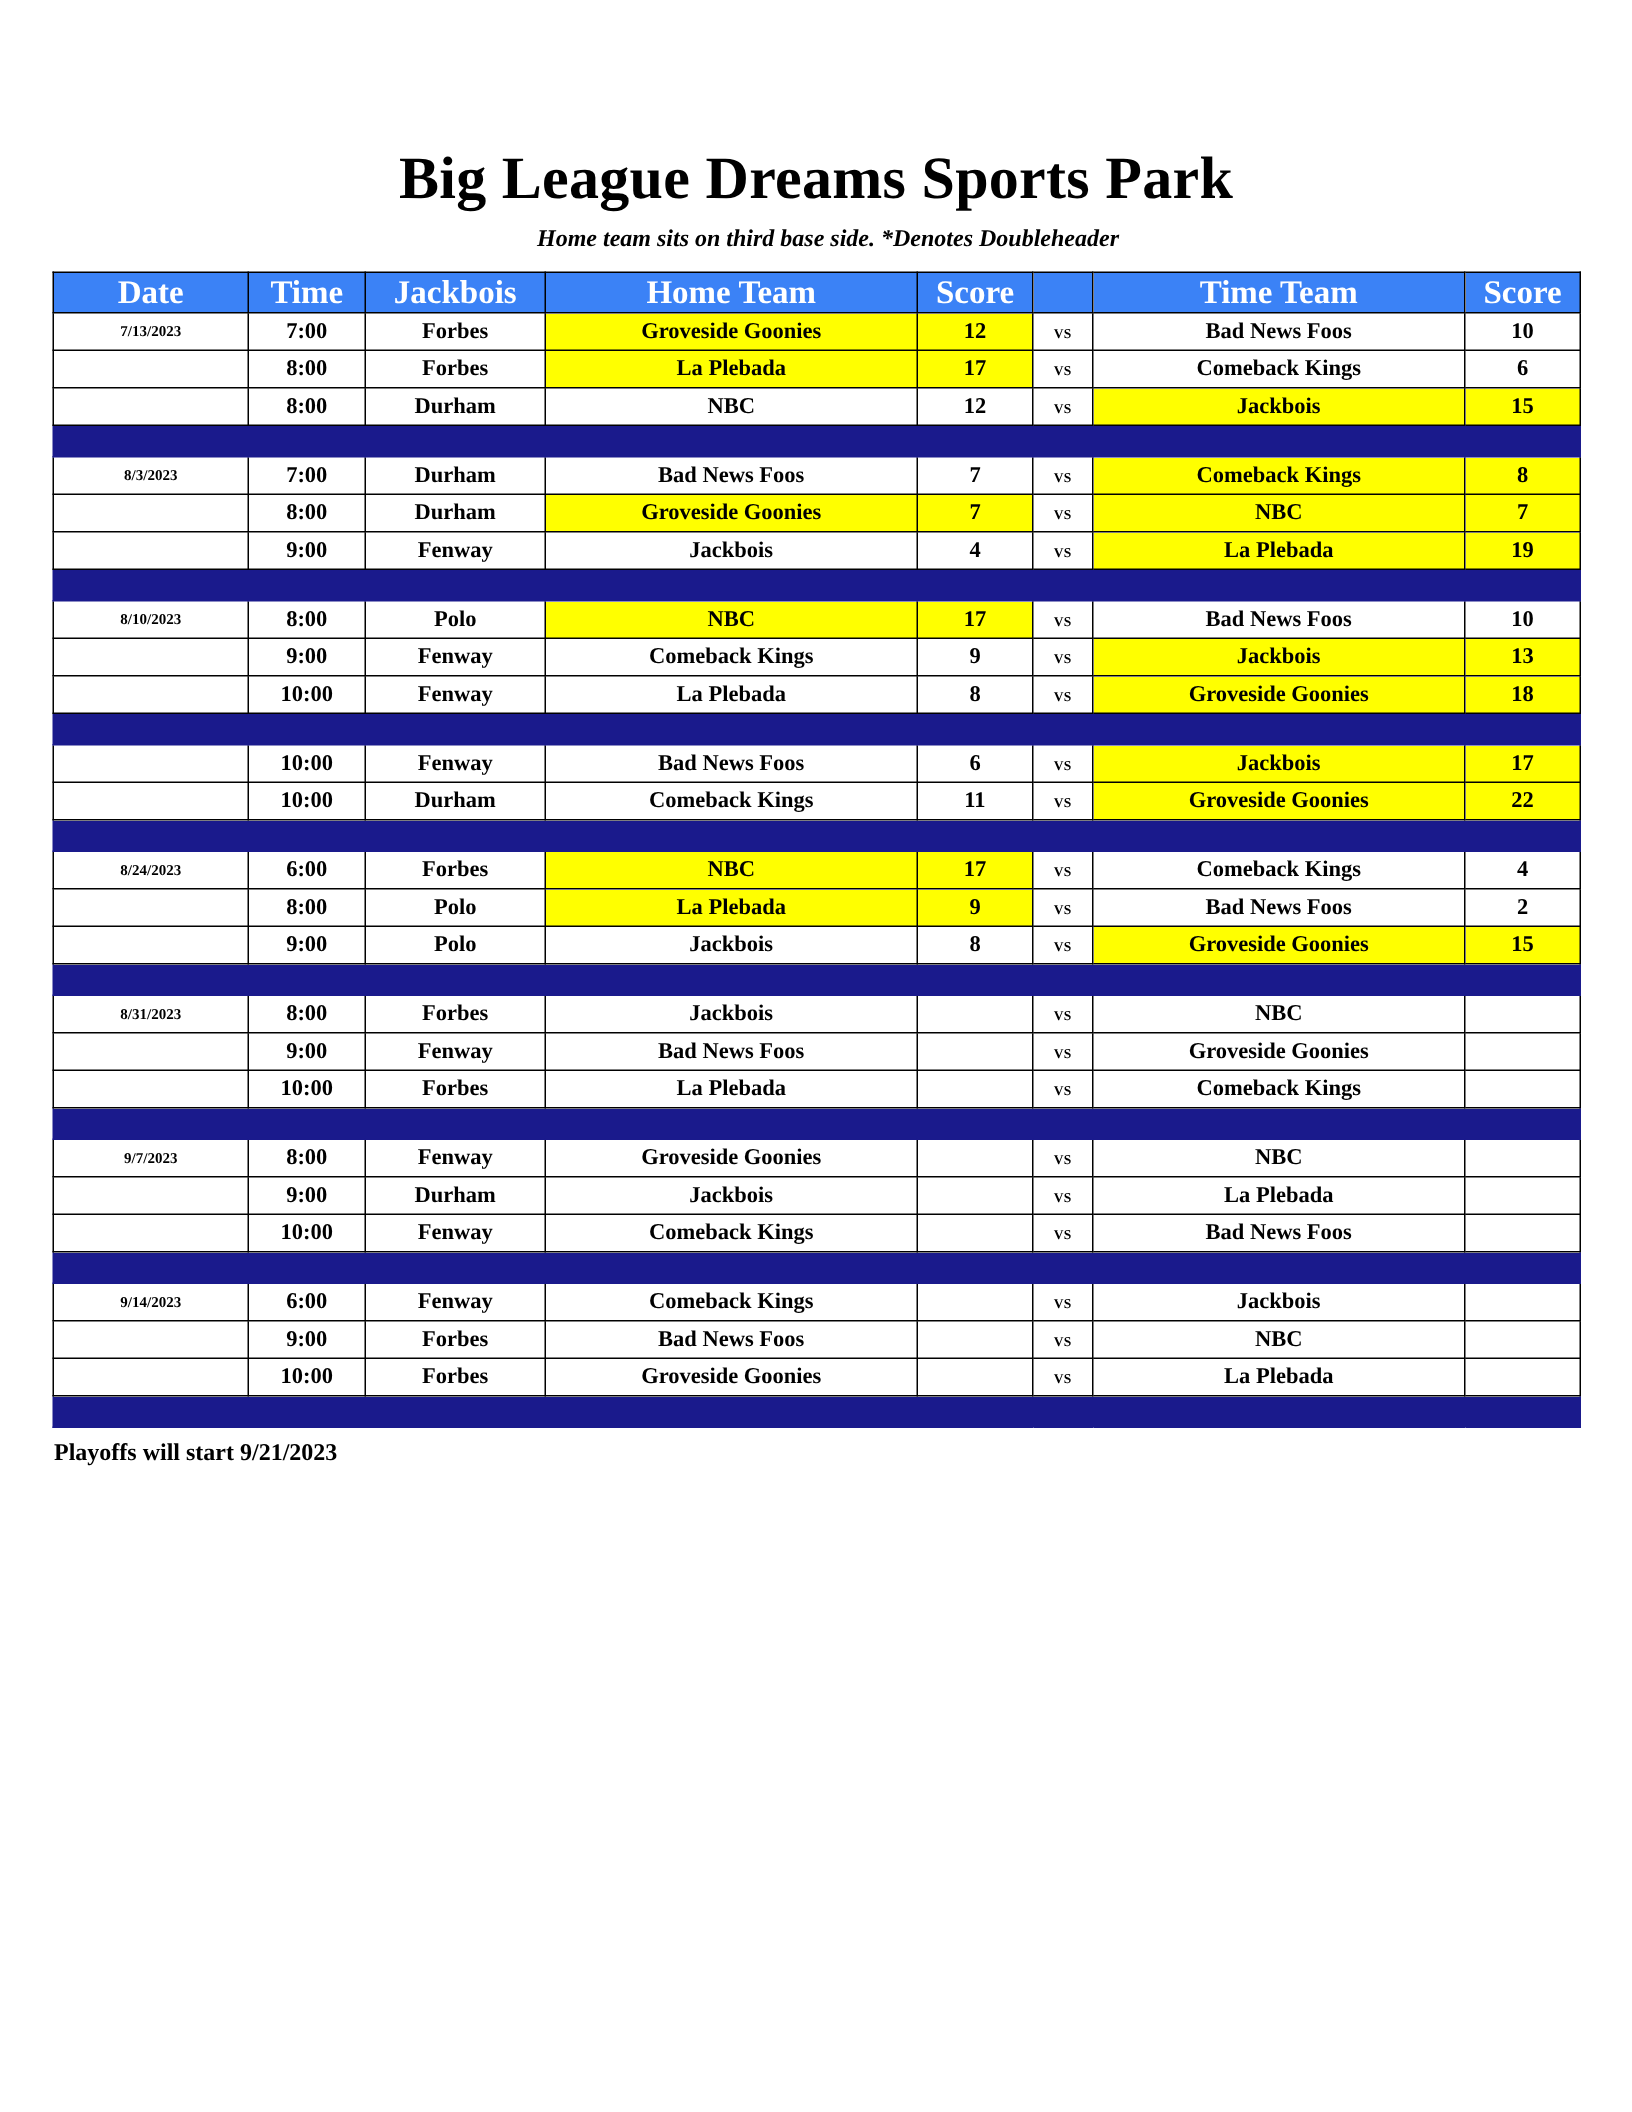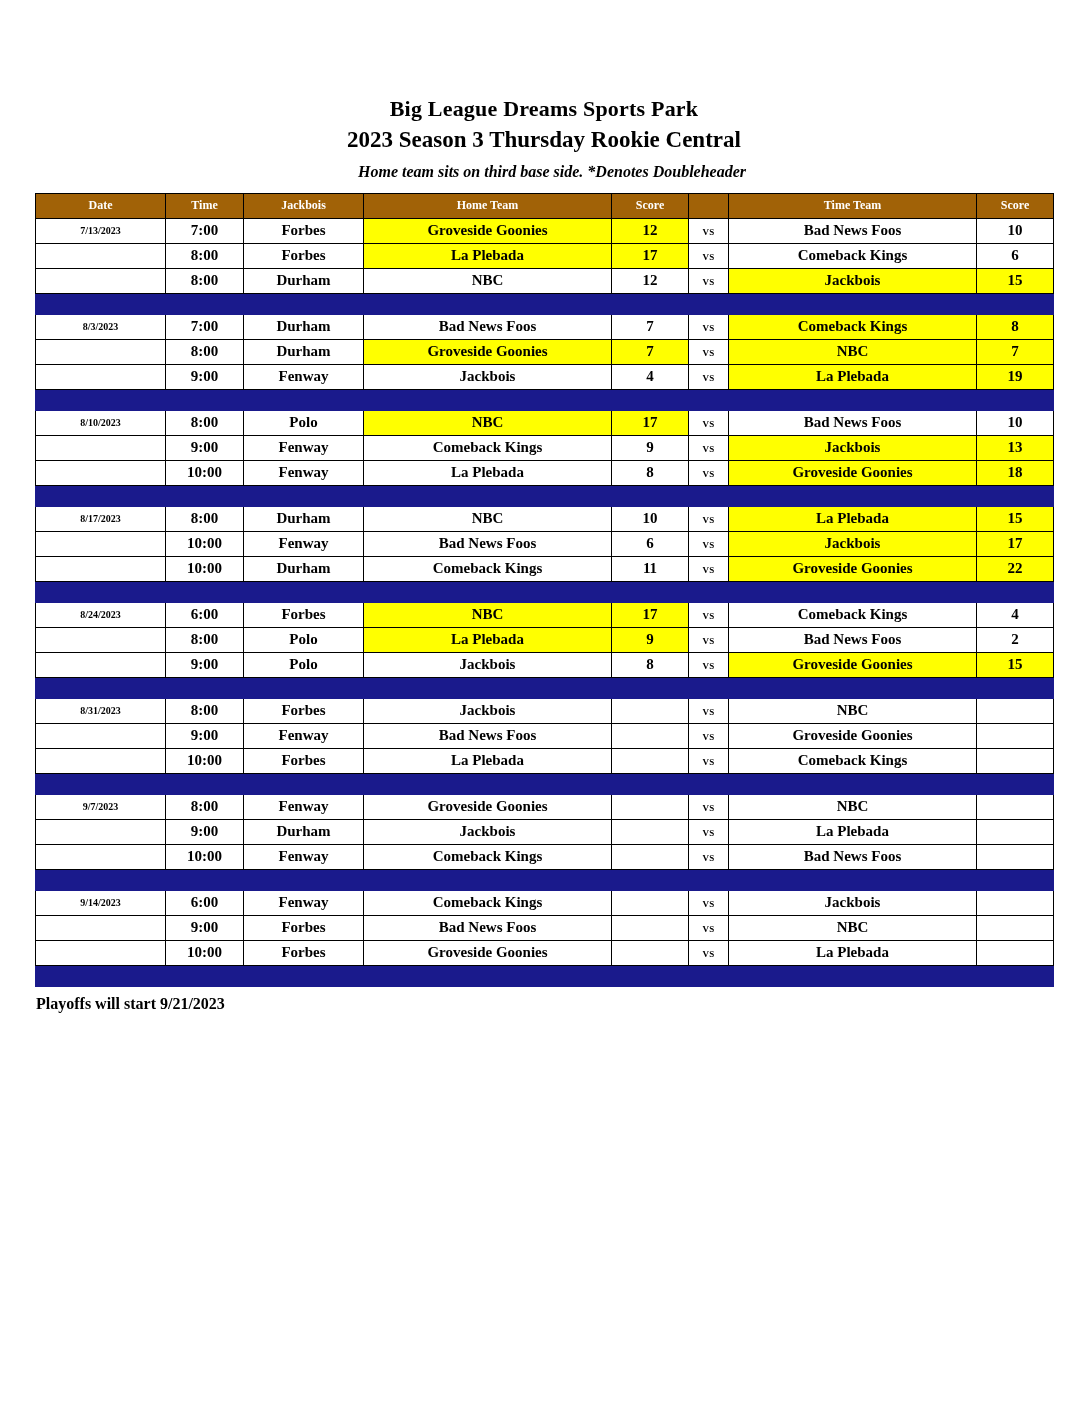--- a/index.html
+++ b/index.html
@@ -18,21 +18,21 @@
     width: 1088px;
     height: 1408px;
     box-sizing: border-box;
     padding: 0;
   }
   .title-block {
     text-align: center;
     padding-top: 96px;
   }
   .doc-title {
-    font-size: 22px;
+    font-size: 40px;
     font-weight: bold;
     letter-spacing: 0.2px;
     line-height: 1.15;
   }
   .doc-subtitle {
     font-size: 23px;
     font-weight: bold;
     margin-top: 6px;
     line-height: 1.15;
   }
@@ -58,23 +58,23 @@
     border: 1px solid #000000;
     padding: 0;
     height: 24px;
     text-align: center;
     vertical-align: middle;
     font-weight: bold;
     overflow: hidden;
     white-space: nowrap;
   }
   thead th {
-    background: #a16207;
+    background: #3b82f6;
     color: #ffffff;
-    font-size: 12px;
+    font-size: 22px;
     height: 25px;
   }
   col.c-date   { width: 130px; }
   col.c-time   { width: 78px; }
   col.c-replica{ width: 120px; }
   col.c-home   { width: 248px; }
   col.c-score1 { width: 77px; }
   col.c-vs     { width: 40px; }
   col.c-away   { width: 248px; }
   col.c-score2 { width: 77px; }
@@ -102,21 +102,20 @@
     padding-left: 2px;
   }
 </style>
 </head>
 <body>
 
 <div class="page">
 
   <div class="title-block">
     <div class="doc-title">Big League Dreams Sports Park</div>
-    <div class="doc-subtitle">2023 Season 3 Thursday Rookie Central</div>
     <div class="doc-note">Home team sits on third base side.  *Denotes Doubleheader</div>
   </div>
 
   <div class="table-wrap">
     <table class="schedule">
       <colgroup>
         <col class="c-date">
           <col class="c-time">
           <col class="c-replica">
           <col class="c-home">
@@ -231,30 +230,20 @@
             <td>La Plebada</td>
             <td>8</td>
             <td class="vs">vs</td>
             <td class="hl">Groveside Goonies</td>
             <td class="hl">18</td>
           </tr>
           <tr class="spacer">
             <td colspan="8"></td>
           </tr>
           <tr>
-            <td class="date-cell">8/17/2023</td>
-            <td>8:00</td>
-            <td>Durham</td>
-            <td>NBC</td>
-            <td>10</td>
-            <td class="vs">vs</td>
-            <td class="hl">La Plebada</td>
-            <td class="hl">15</td>
-          </tr>
-          <tr>
             <td class="date-cell"></td>
             <td>10:00</td>
             <td>Fenway</td>
             <td>Bad News Foos</td>
             <td>6</td>
             <td class="vs">vs</td>
             <td class="hl">Jackbois</td>
             <td class="hl">17</td>
           </tr>
           <tr>

